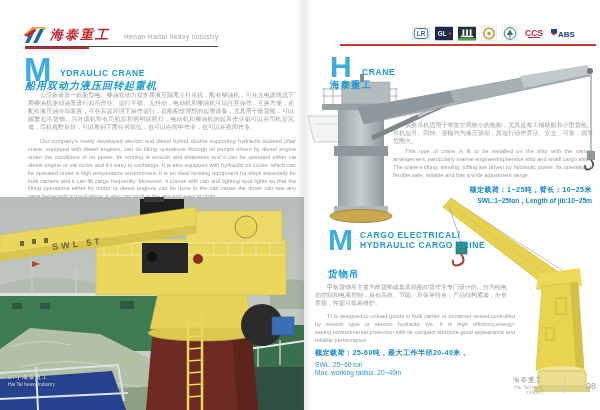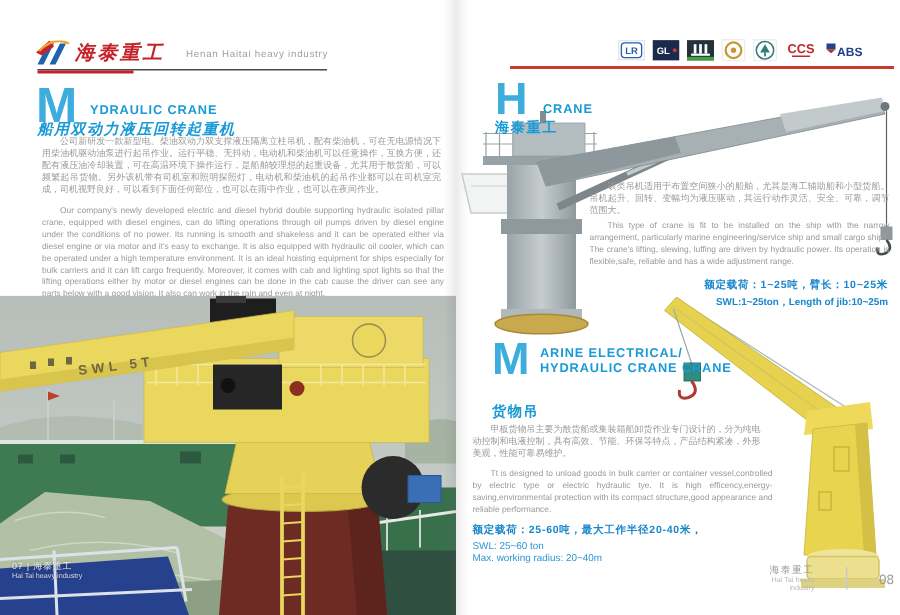--- a/index.html
+++ b/index.html
@@ -277,22 +277,22 @@
     <polygon points="112,88 148,84 154,172 106,172" fill="#e8d44e" stroke="#cdb944" stroke-width=".6"></polygon>
     <polygon points="140,85 148,84 154,172 146,172" fill="#d4c045"></polygon>
     <rect x="126" y="100" width="10" height="16" fill="none" stroke="#c9b63e"></rect>
     <rect x="116" y="130" width="8" height="12" fill="none" stroke="#c9b63e"></rect>
     <ellipse cx="132" cy="173" rx="24" ry="5" fill="#f0e49a"></ellipse>
     <rect x="108" y="173" width="48" height="15" rx="3" fill="#ece08f" stroke="#cfc36a"></rect>
     <rect x="104" y="188" width="56" height="6" fill="#dfd182"></rect>
   </svg>
 
   <div class="abs dropcap" style="left:328px;top:225px;font-size:30px;">M</div>
-  <div class="abs t-line" style="left:360px;top:230px;">ARINE ELECTRICAL/</div>
-  <div class="abs t-line" style="left:360px;top:240px;">HYDRAULIC CRANE CRANE</div>
+  <div class="abs t-line" style="left:360px;top:230px;">CARGO ELECTRICAL/</div>
+  <div class="abs t-line" style="left:360px;top:240px;">HYDRAULIC CARGO ARINE</div>
   <div class="abs t-cn" style="left:328px;top:268px;font-size:9.5px;">货物吊</div>
   <div class="abs para para-cn" style="left:315px;top:284px;width:192px;">甲板货物吊主要为散货船或集装箱船卸货作业专门设计的，分为纯电动控制和电液控制，具有高效、节能、环保等特点，产品结构紧凑，外形美观，性能可靠易维护。</div>
   <div class="abs para para-en" style="left:315px;top:313px;width:200px;">Tt is designed to unload goods in bulk carrier or container vessel,controlled by electric type or electric hydraulic tye. It is high efficency,energy-saving,environmental protection with its compact structure,good appearance and reliable performance.</div>
   <div class="abs" style="left:315px;top:348px;">
     <div class="spec-cn">额定载荷：25-60吨，最大工作半径20-40米，</div>
     <div class="spec-en" style="margin-top:3px;">SWL: 25~60 ton</div>
     <div class="spec-en" style="margin-top:1px;">Max. working radius: 20~40m</div>
   </div>
 
   <div class="abs" style="left:500px;top:376px;width:96px;display:flex;align-items:center;justify-content:flex-end;gap:21px;">

